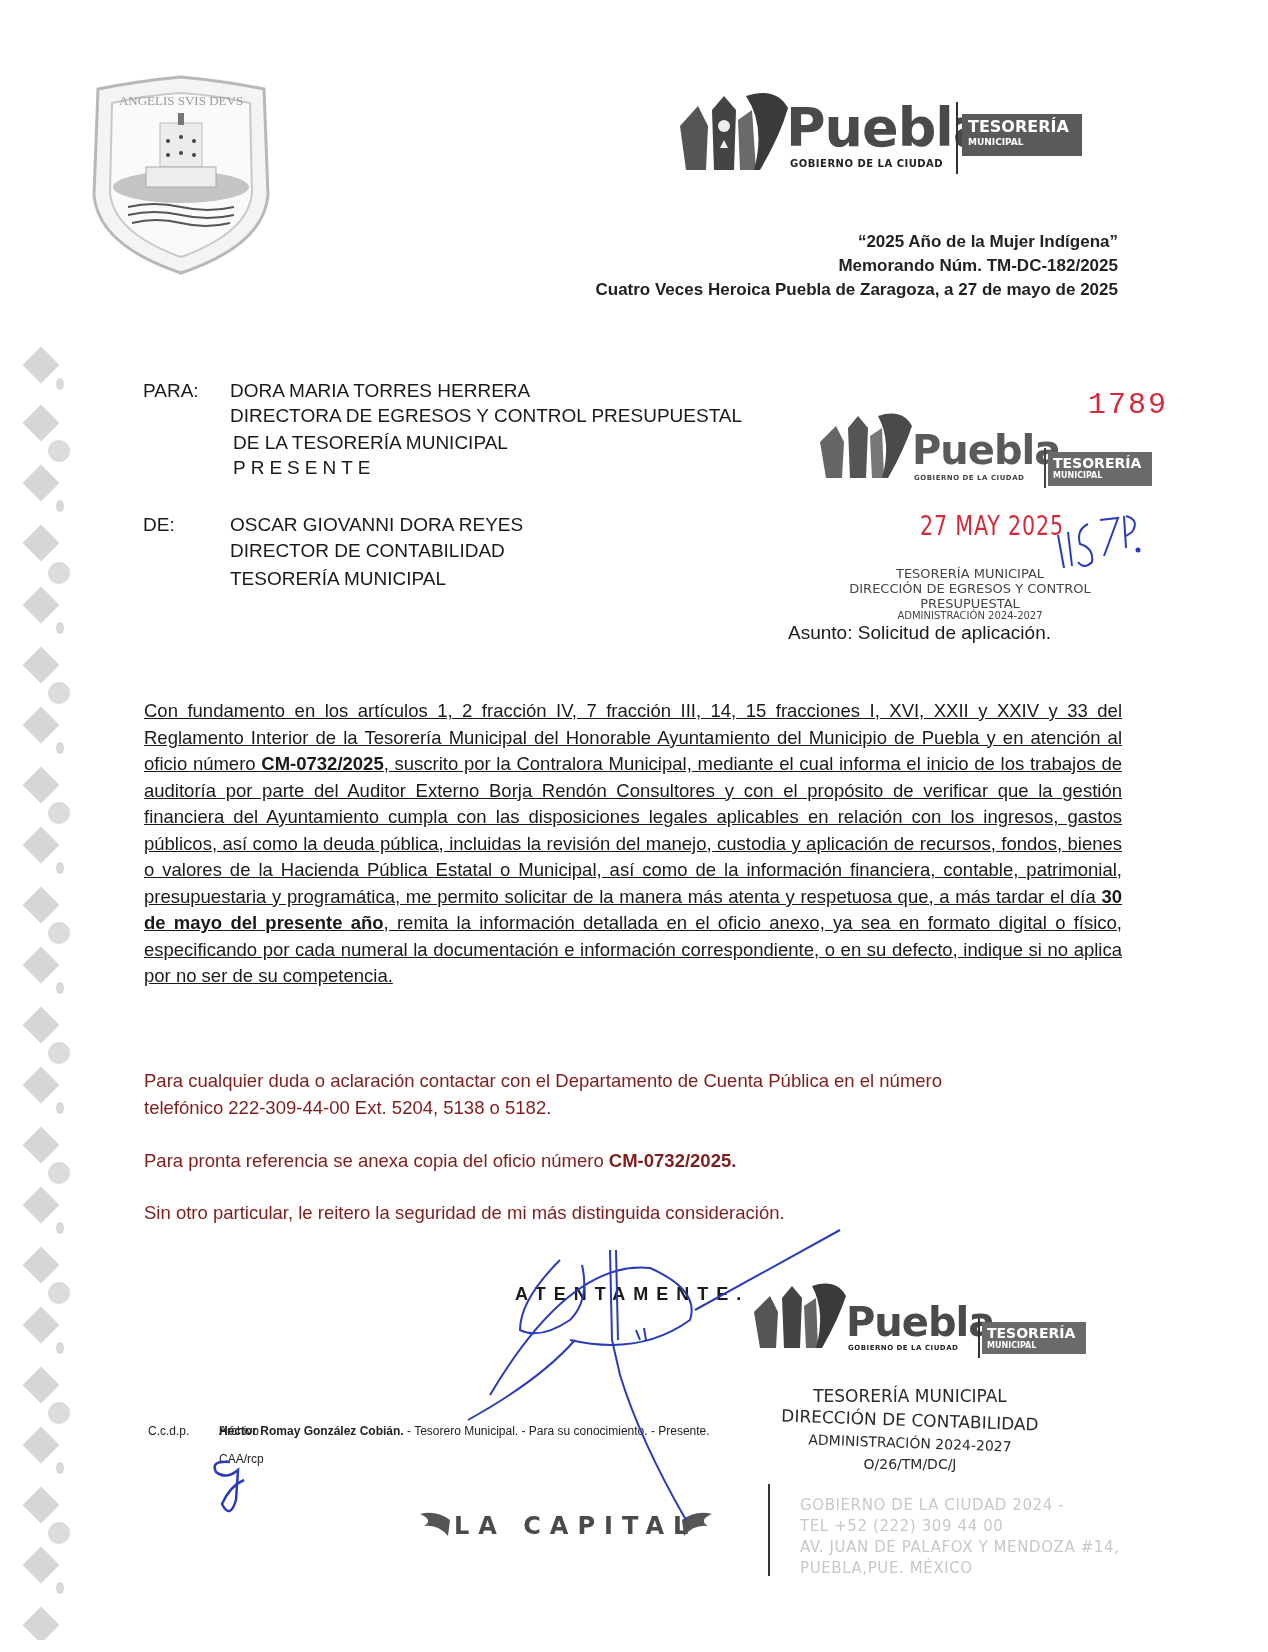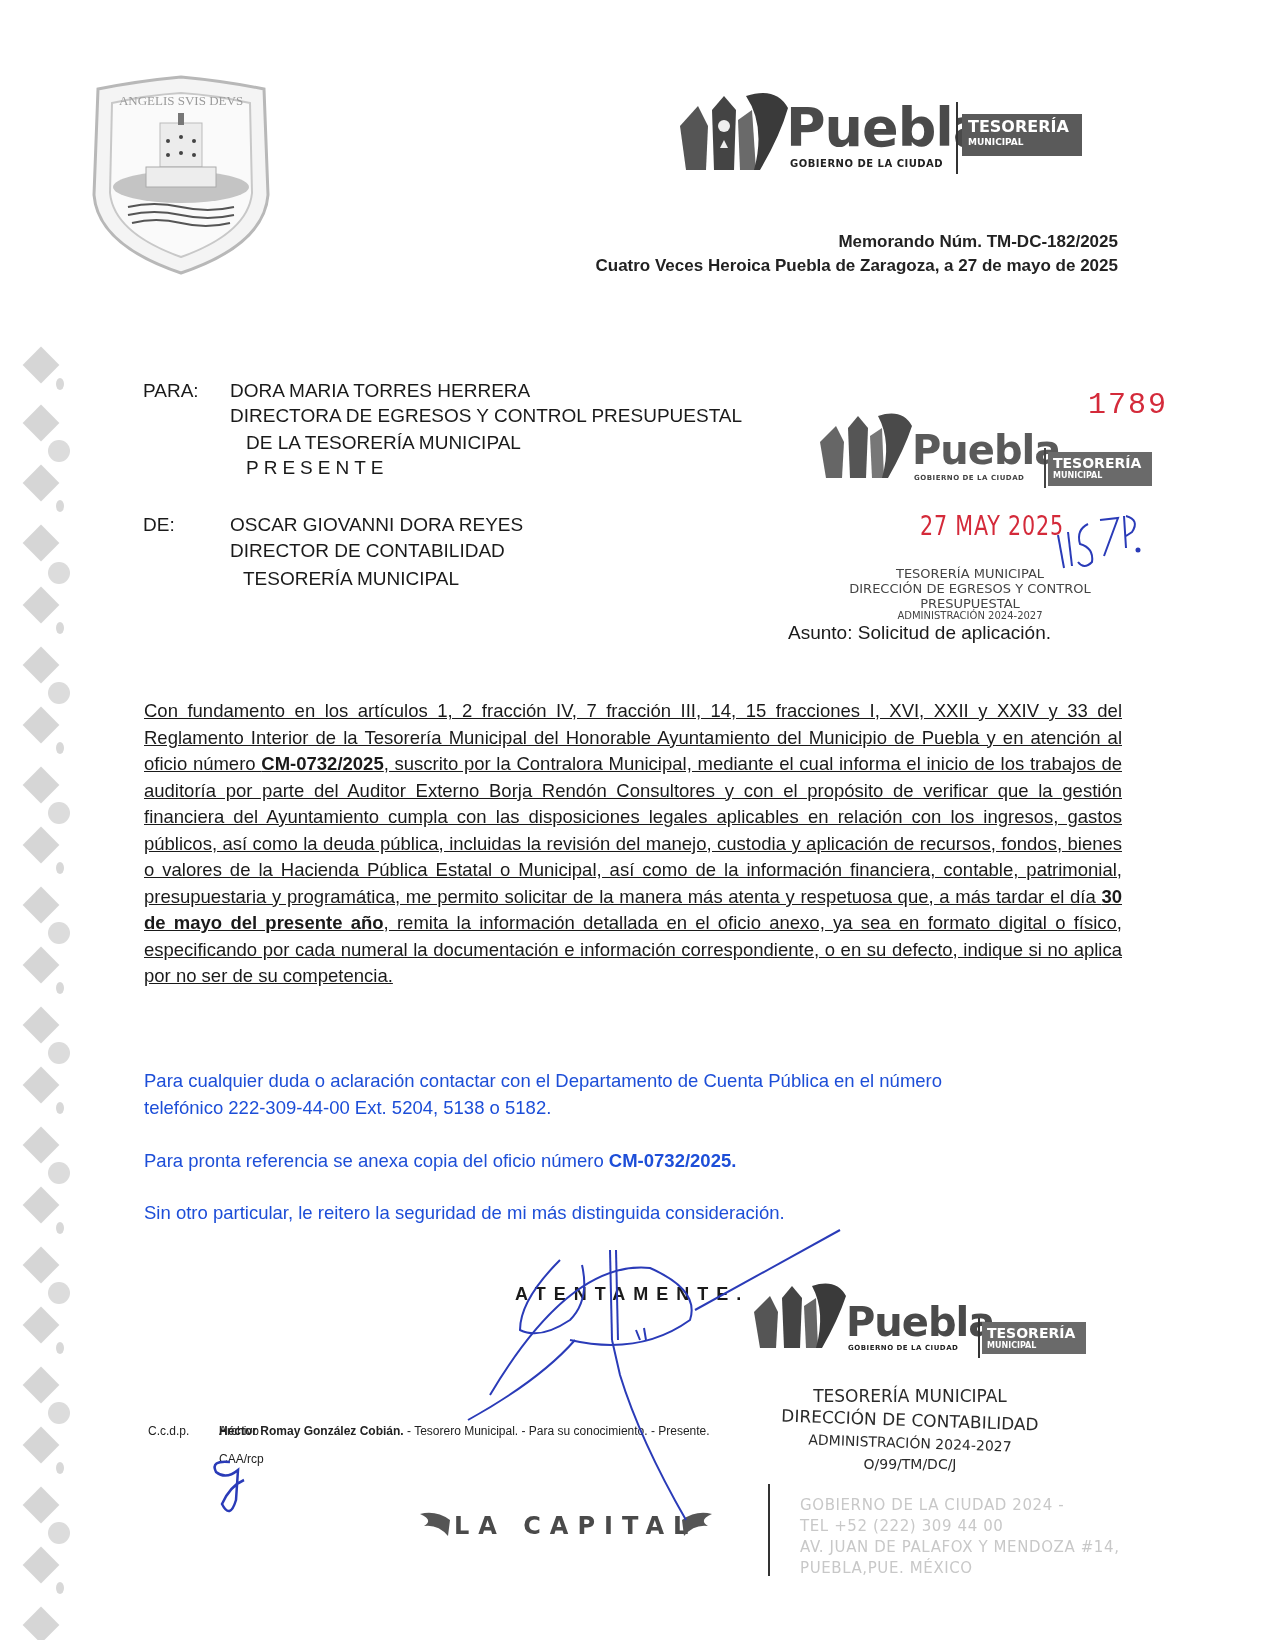--- a/index.html
+++ b/index.html
@@ -19,29 +19,29 @@
 
   
   .logo-top { left: 676px; top: 84px; width: 470px; height: 100px; }
   .logo-word { font-family: "DejaVu Sans", sans-serif; font-weight: bold; color: #4a4a4a; letter-spacing: -1px; }
   .logo-sub { font-family: "DejaVu Sans", sans-serif; font-weight: bold; color: #222; letter-spacing: 0.5px; }
   .teso-box { background: #5a5a5a; color: #fff; font-family: "DejaVu Sans", sans-serif; font-weight: bold; }
 
   .head-right { right: 150px; text-align: right; font-size: 17px; font-weight: bold; line-height: 24px; color: #222; }
 
   .label-bold { font-weight: normal; font-size: 19px; color: #1a1a1a; }
-  .addr { font-size: 19px; line-height: 25px; color: #1a1a1a; margin-left: 13px; }
+  .addr { font-size: 19px; line-height: 25px; color: #1a1a1a; }
   .spaced { letter-spacing: 5px; }
 
   .stamp-red { color: #d42a3a; font-family: Liberation Mono, monospace; }
   .stamp-gray { font-family: "DejaVu Sans", sans-serif; color: #444; text-align: center; }
 
   .body-text { left: 144px; width: 978px; font-size: 18.5px; line-height: 26.5px; text-align: justify; color: #1a1a1a; text-decoration: underline; }
   .body-text b { font-weight: bold; }
-  .para { left: 144px; font-size: 18.5px; line-height: 26.5px; color: #1d4ed8; }
+  .para { left: 144px; font-size: 18.5px; line-height: 26.5px; color: #7f1d1d; }
 
   .ccdp { font-size: 12px; color: #222; }
   .footer-slogan { font-family: "DejaVu Sans", sans-serif; font-weight: bold; color: #4a4a4a; }
   .footer-contact { font-family: "DejaVu Sans", sans-serif; color: #c8c8c8; font-size: 15px; line-height: 21px; letter-spacing: 0.6px; }
 
   .sig-layer { left: 0; top: 0; width: 1268px; height: 1652px; pointer-events: none; }
 </style>
 </head>
 <body>
 
@@ -124,20 +124,21 @@
   <div class="abs logo-word" style="left:110px;top:14px;font-size:54px;line-height:60px">Puebla</div>
   <div class="abs logo-sub" style="left:114px;top:74px;font-size:10px">GOBIERNO DE LA CIUDAD</div>
   <div class="abs" style="left:280px;top:18px;width:2px;height:72px;background:#333"></div>
   <div class="abs teso-box" style="left:286px;top:30px;width:120px;height:42px;padding:4px 6px">
     <div style="font-size:16px;line-height:18px">TESORERÍA</div>
     <div style="font-size:9px;line-height:12px">MUNICIPAL</div>
   </div>
 </div>
 
 <div class="abs head-right" style="top:230px">
+  <div>“2025 Año de la Mujer Indígena”</div>
   <div>Memorando Núm. TM-DC-182/2025</div>
   <div>Cuatro Veces Heroica Puebla de Zaragoza, a 27 de mayo de 2025</div>
 </div>
 
 <div class="abs" style="left:143px;top:380px">
   <div class="abs label-bold" style="left:0;top:0;white-space:nowrap">PARA:</div>
   <div class="abs label-bold" style="left:87px;top:0;white-space:nowrap">DORA MARIA TORRES HERRERA</div>
   <div class="abs label-bold" style="left:87px;top:25px;white-space:nowrap">DIRECTORA DE EGRESOS Y CONTROL PRESUPUESTAL</div>
   <div class="abs addr" style="left:90px;top:50px;white-space:nowrap">DE LA TESORERÍA MUNICIPAL</div>
   <div class="abs addr spaced" style="left:90px;top:75px;white-space:nowrap">PRESENTE</div>
@@ -212,21 +213,21 @@
   <div class="abs teso-box" style="left:230px;top:44px;width:104px;height:32px;padding:3px 5px;background:#6a6a6a">
     <div style="font-size:14px;line-height:16px">TESORERÍA</div>
     <div style="font-size:8px;line-height:10px">MUNICIPAL</div>
   </div>
 </div>
 
 <div class="abs stamp-gray" style="left:760px;top:1384px;width:300px;color:#2a2a2a">
   <div style="font-size:17px;line-height:24px">TESORERÍA MUNICIPAL</div>
   <div style="font-size:17px;line-height:24px;transform:rotate(2deg)">DIRECCIÓN DE CONTABILIDAD</div>
   <div style="font-size:14px;line-height:22px;transform:rotate(2deg)">ADMINISTRACIÓN 2024-2027</div>
-  <div style="font-size:14px;line-height:20px">O/99/TM/DC/J</div>
+  <div style="font-size:14px;line-height:20px">O/26/TM/DC/J</div>
 </div>
 
 <div class="abs ccdp" style="left:148px;top:1424px;width:700px">
   <span class="abs" style="left:0;top:0;font-weight:normal">C.c.d.p.</span>
   <span class="abs" style="left:71px;top:0;white-space:nowrap"><b>Héctor Romay González Cobián.</b><span> - Tesorero Municipal. - Para su conocimiento. - Presente.</span></span>
   <span class="abs" style="left:71px;top:0;font-weight:normal">Archivo</span>
   <span class="abs" style="left:71px;top:28px">CAA/rcp</span>
 </div>
 
 <div class="abs" style="left:418px;top:1508px;width:300px;height:80px">

